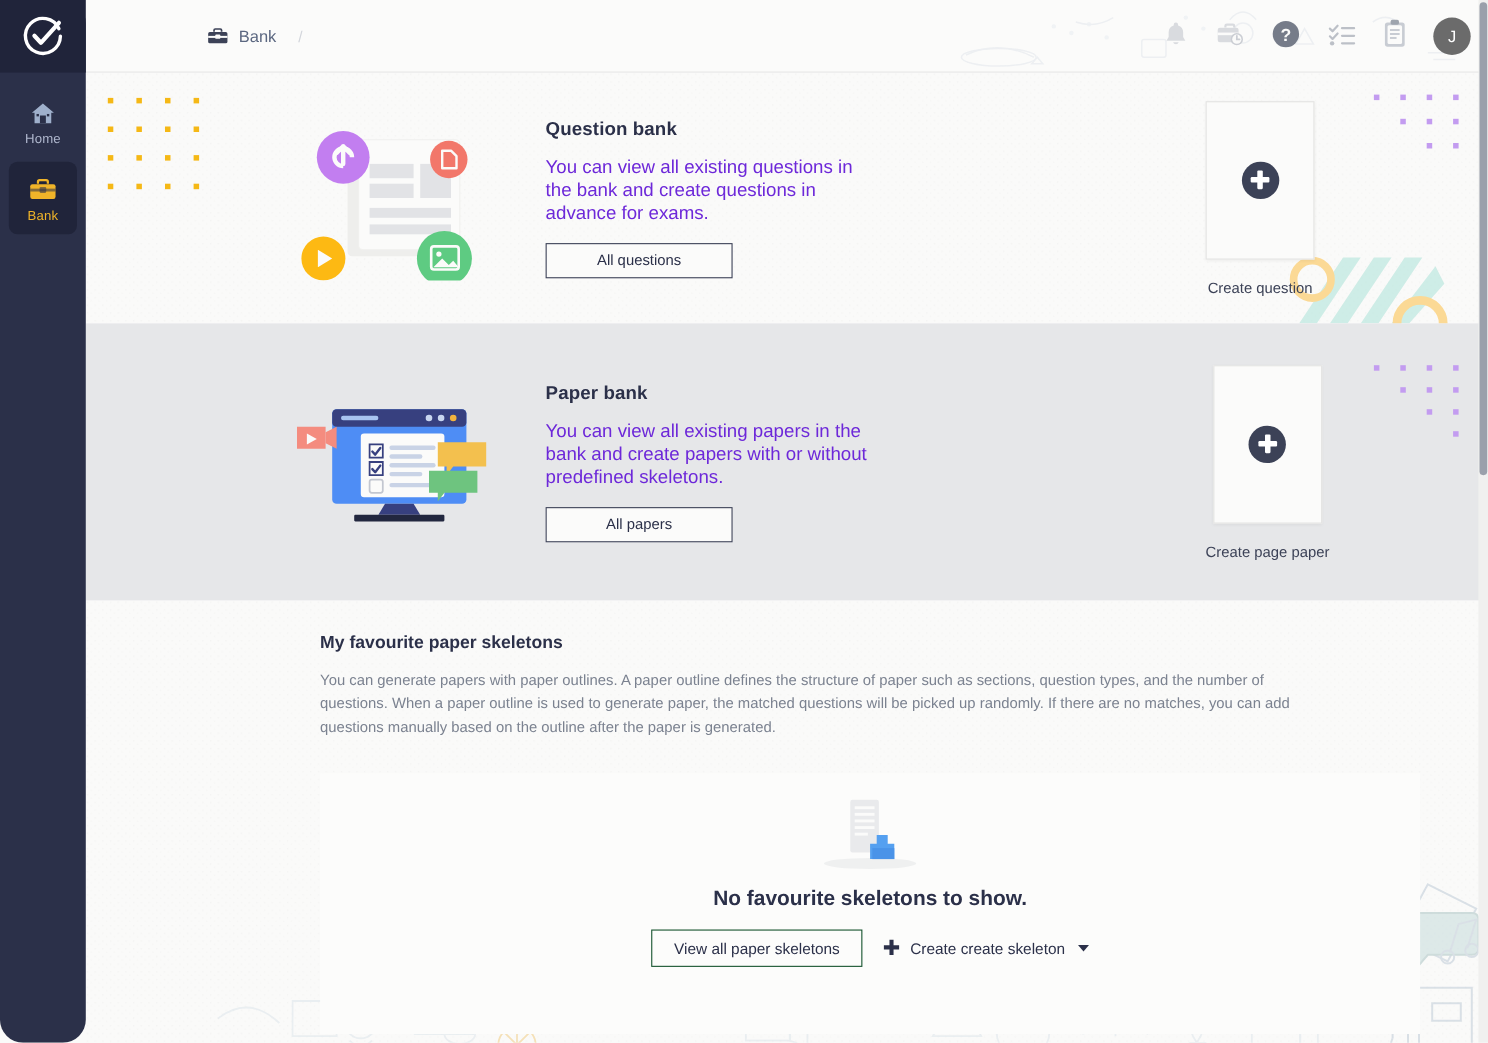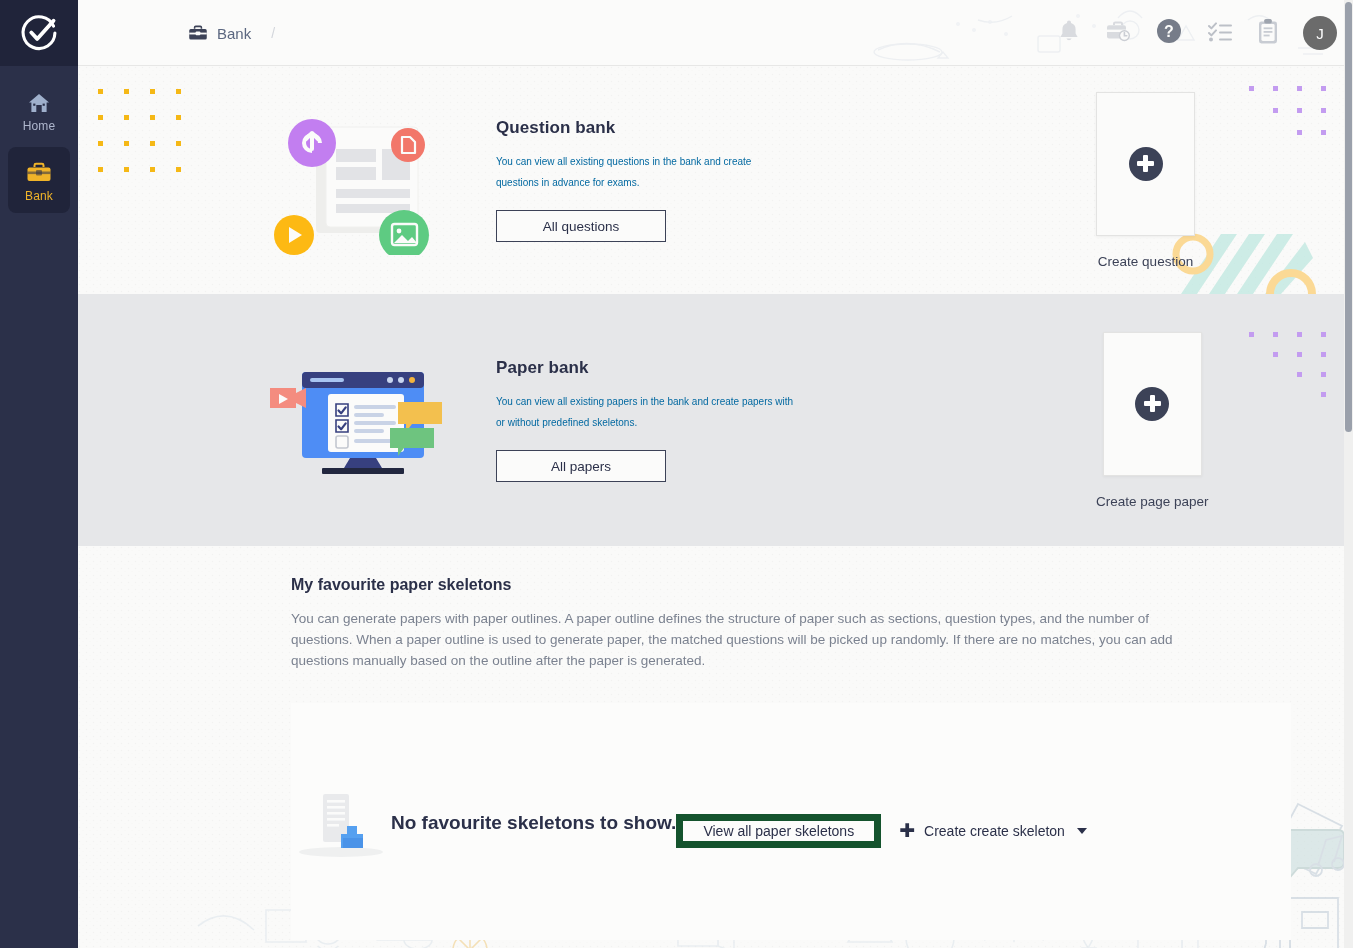--- a/index.html
+++ b/index.html
@@ -8,21 +8,21 @@
     overflow: hidden;
     font-family: "Liberation Sans", sans-serif;
     background: #fafaf9;
   }
   #app { position: relative; width: 1353px; height: 948px; display: flex; }
 
   
   .sidebar {
     width: 78px; height: 948px; flex: 0 0 78px;
     background: #2b3049;
-    position: relative; z-index: 30;
+    position: relative; z-index: 30; border-radius: 21px;
   }
   .sidebar-logo {
     height: 66px; width: 78px;
     background: #20243a;
     display: flex; align-items: center; justify-content: center;
   }
   .logo-mark { width: 40px; height: 40px; }
   .sidebar-nav { padding-top: 16px; }
   .nav-item {
     width: 62px; margin: 0 auto 6px auto;
@@ -105,21 +105,21 @@
     gap: 16px;
   }
 
   .illus { width: 210px; flex: 0 0 210px; display:flex; align-items:center; justify-content:center; }
   .sec-text { width: 300px; flex: 0 0 300px; margin-left: 22px; }
   .sec-title {
     font-size: 17px; font-weight: bold; color: #2b3049;
     margin-bottom: 13px; letter-spacing: .1px;
   }
   .sec-desc {
-    font-size: 10px; line-height: 21px; color: #0369a1;
+    font-size: 17px; line-height: 21px; color: #6d28d9;
     margin-bottom: 17px;
   }
   .btn-outline {
     display: inline-flex; align-items: center; justify-content: center;
     min-width: 170px; height: 32px; padding: 0 18px;
     background: #fbfbfa; border: 1px solid #3c4257;
     color: #2b3049; font-size: 13.5px; cursor: pointer;
     font-family: "Liberation Sans", sans-serif;
   }
 
@@ -160,33 +160,33 @@
   .sk-title {
     font-size: 16px; font-weight: bold; color: #2b3049;
     margin-bottom: 14px;
   }
   .sk-desc { font-size: 13.5px; line-height: 21px; color: #7b8290; }
 
   .sk-panel {
     position: relative;
     margin: 32px 0 0 213px; width: 1000px; height: 237px;
     background: #fcfcfb;
-    display: flex; flex-direction: row; align-items: center;
+    display: flex; flex-direction: column; align-items: center;
     padding-top: 18px;
   }
   .empty-illus { height: 72px; margin-bottom: 14px; }
   .empty-title {
     font-size: 19px; font-weight: bold; color: #2b3049; margin-bottom: 16px;
   }
   .empty-sub { font-size: 13.5px; color: #5b6780; margin-bottom: 30px; }
   .sk-actions { display: flex; align-items: center; gap: 18px; }
   .btn-view {
     display: inline-flex; align-items: center; justify-content: center;
     height: 34px; padding: 0 20px;
-    background: #fcfcfb; border: 7px solid #14532d;
+    background: #fcfcfb; border: 1px solid #14532d;
     color: #2b3049; font-size: 14px; cursor: pointer;
     font-family: "Liberation Sans", sans-serif;
   }
   .btn-create-sk {
     display: inline-flex; align-items: center; gap: 9px;
     background: transparent; border: none;
     color: #2b3049; font-size: 14px; cursor: pointer;
     font-family: "Liberation Sans", sans-serif;
   }
   .plus-glyph { font-size: 19px; line-height: 1; color: #2b3049; font-weight: 300; }

